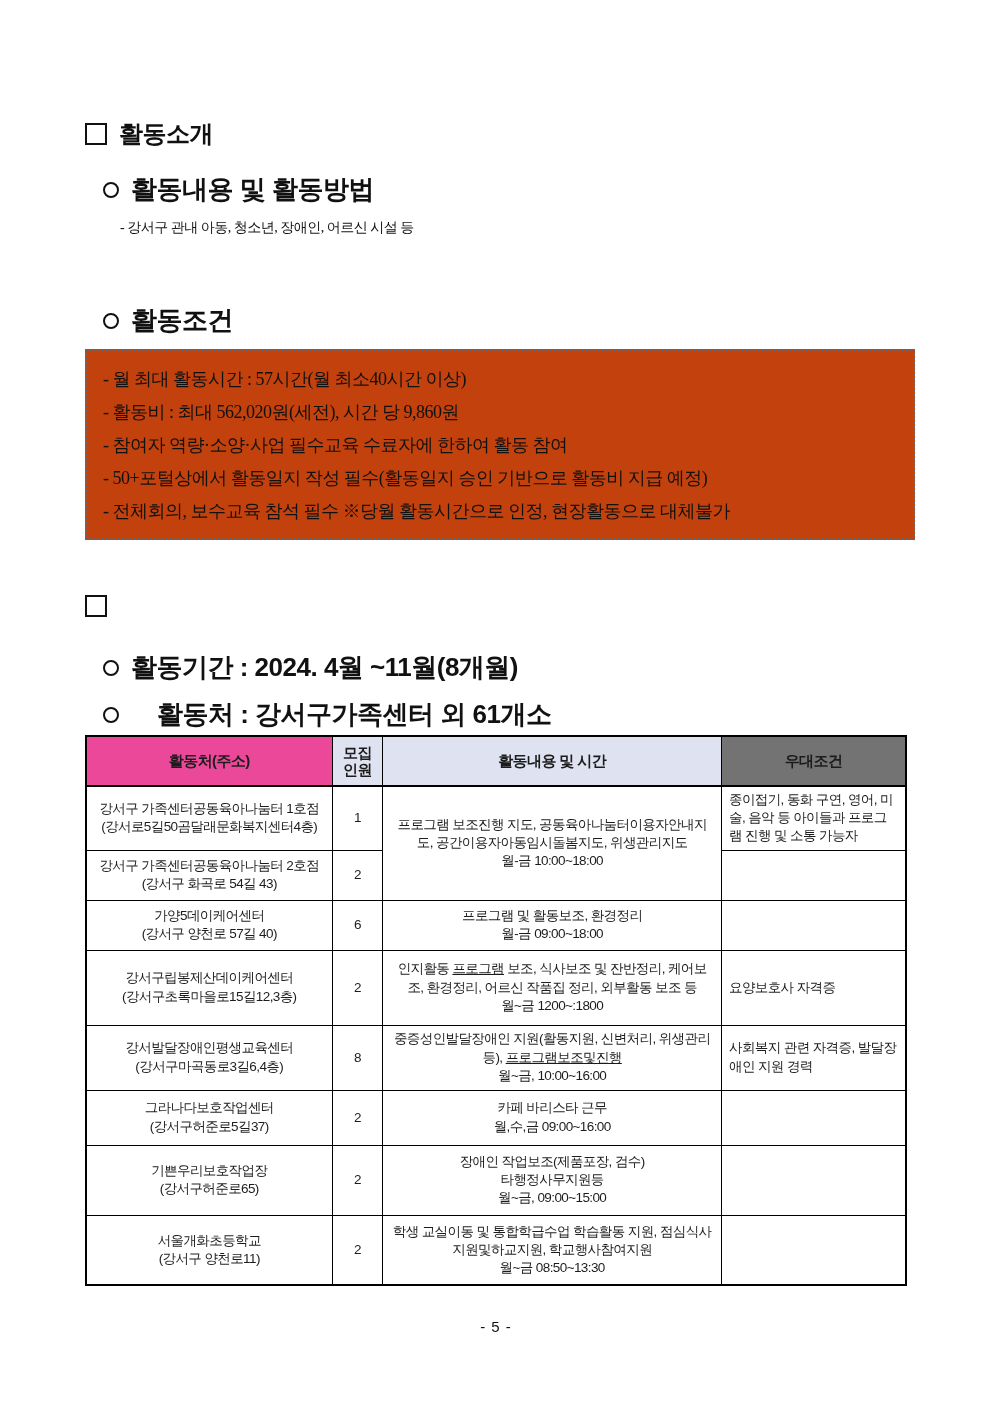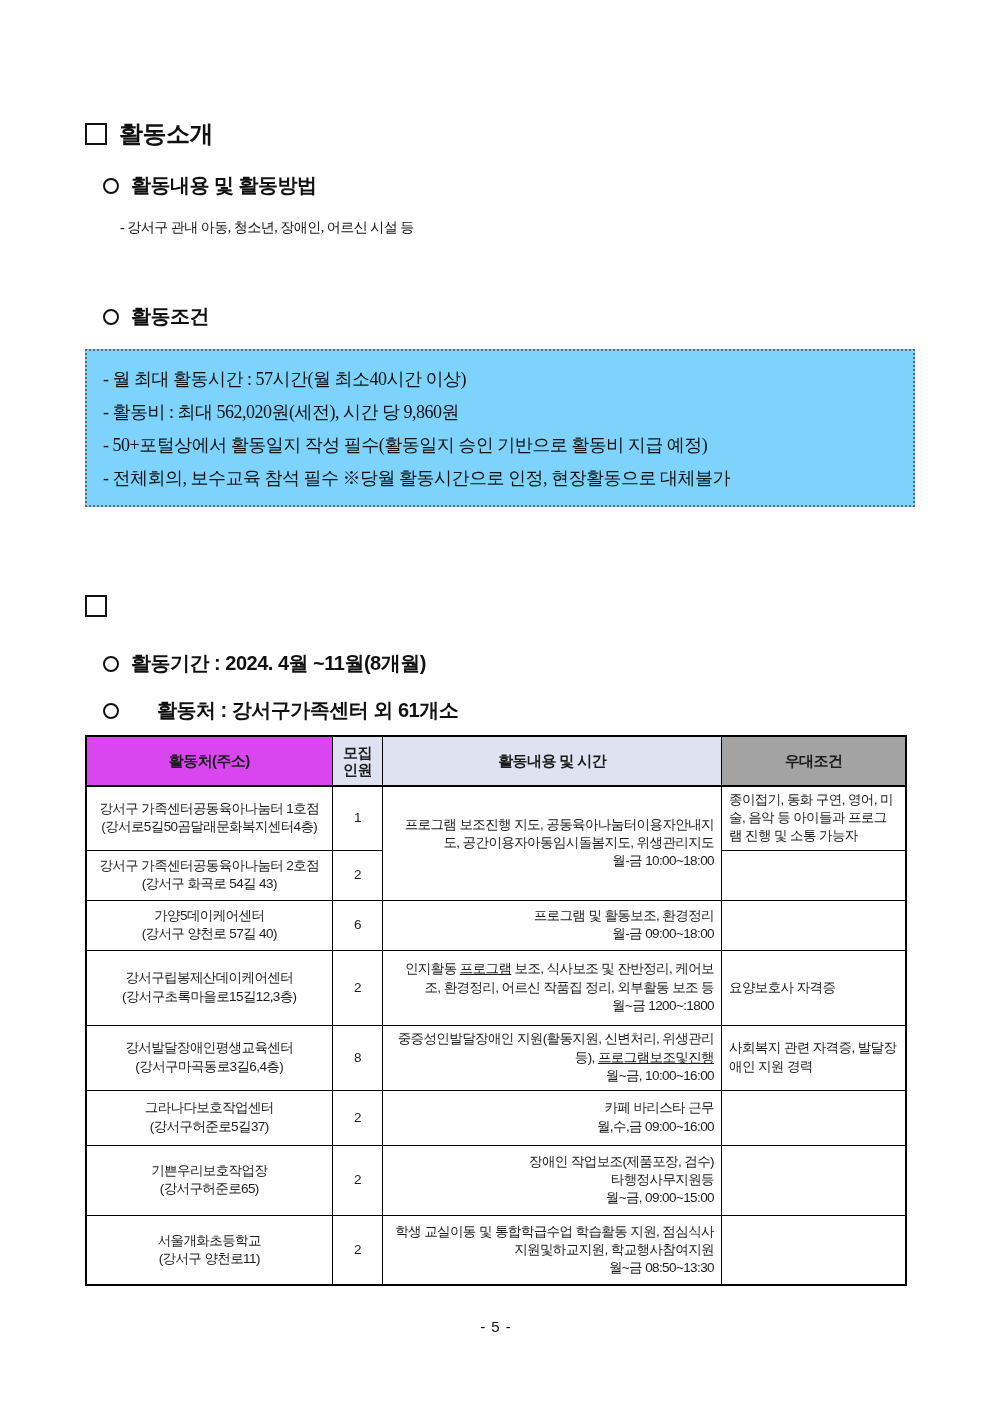--- a/index.html
+++ b/index.html
@@ -18,21 +18,21 @@
     left:85px;
     font-size:24px;font-weight:bold;letter-spacing:-0.5px;
     display:flex;align-items:center;gap:12px;
   }
   .sq-icon{
     display:inline-block;width:18px;height:18px;
     border:2px solid #111;background:#fff;flex:0 0 auto;
   }
   .h-sub{
     left:103px;
-    font-size:20px;font-weight:bold;letter-spacing:-0.5px;
+    font-size:26px;font-weight:bold;letter-spacing:-0.5px;
     display:flex;align-items:center;gap:12px;
   }
   .circle-icon{
     display:inline-block;width:12px;height:12px;
     border:2px solid #111;border-radius:50%;background:#fff;flex:0 0 auto;
   }
   .dash-item{
     left:120px;
     font-family:"Liberation Serif", serif;
     font-size:14px;letter-spacing:-0.5px;white-space:nowrap;
@@ -70,21 +70,21 @@
     white-space:pre-line;line-height:1.15;
     border-bottom:2px solid #000;
     height:40px;
   }
   .col-place{width:30%;}
   .col-count{width:6.2%;}
   .col-content{width:41.3%;}
   .col-pref{width:22.5%;}
   .cell-place{text-align:center;}
   .cell-count{text-align:center;}
-  .cell-content{text-align:right;}
+  .cell-content{text-align:center;}
   .cell-pref{text-align:left;}
   tbody tr:nth-child(1){height:55px;}
   tbody tr:nth-child(2){height:50px;}
   tbody tr:nth-child(3){height:50px;}
   tbody tr:nth-child(4){height:75px;}
   tbody tr:nth-child(5){height:65px;padding-left:20px;}
   tbody tr:nth-child(6){height:55px;}
   tbody tr:nth-child(7){height:70px;}
   tbody tr:nth-child(8){height:70px;}
   .u{text-decoration:underline;}
@@ -110,23 +110,24 @@
     <span>활동내용 및 활동방법</span>
   </div>
 
   <div class="abs dash-item" style="top:219px;">- 강서구 관내 아동, 청소년, 장애인, 어르신 시설 등</div>
 
   <div class="abs h-sub" style="top:303px;">
     <span class="circle-icon"></span>
     <span>활동조건</span>
   </div>
 
-  <div class="abs cond-box" style="background: #7dd3fc;">
+  <div class="abs cond-box" style="background: #c2410c;">
     <div class="cond-line">- 월 최대 활동시간 : 57시간(월 최소40시간 이상)</div>
     <div class="cond-line">- 활동비 : 최대 562,020원(세전), 시간 당 9,860원</div>
+    <div class="cond-line">- 참여자 역량·소양·사업 필수교육 수료자에 한하여 활동 참여</div>
     <div class="cond-line">- 50+포털상에서 활동일지 작성 필수(활동일지 승인 기반으로 활동비 지급 예정)</div>
     <div class="cond-line">- 전체회의, 보수교육 참석 필수 ※당월 활동시간으로 인정, 현장활동으로 대체불가</div>
   </div>
 
   <div class="abs h-main" style="top:595px;">
     <span class="sq-icon"></span>
   </div>
 
   <div class="abs h-sub" style="top:650px;">
     <span class="circle-icon"></span>
@@ -141,25 +142,25 @@
   <div class="abs tbl-wrap">
     <table class="activity-table">
       <colgroup>
         <col class="col-place">
           <col class="col-count">
           <col class="col-content">
           <col class="col-pref">
       </colgroup>
       <thead>
           <tr>
-            <th style="background: #d946ef;">활동처(주소)</th>
+            <th style="background: #ec4899;">활동처(주소)</th>
             <th style="background: rgb(223, 227, 241);">모집
 인원</th>
             <th style="background: rgb(223, 227, 241);">활동내용 및 시간</th>
-            <th style="background: #a3a3a3;">우대조건</th>
+            <th style="background: #737373;">우대조건</th>
           </tr>
         </thead>
       <tbody>
           <tr>
             <td class="cell-place">
               <div>강서구 가족센터공동육아나눔터 1호점</div>
               <div>(강서로5길50곰달래문화복지센터4층)</div>
             </td>
             <td class="cell-count">1</td>
             <td class="cell-content" rowspan="2">

